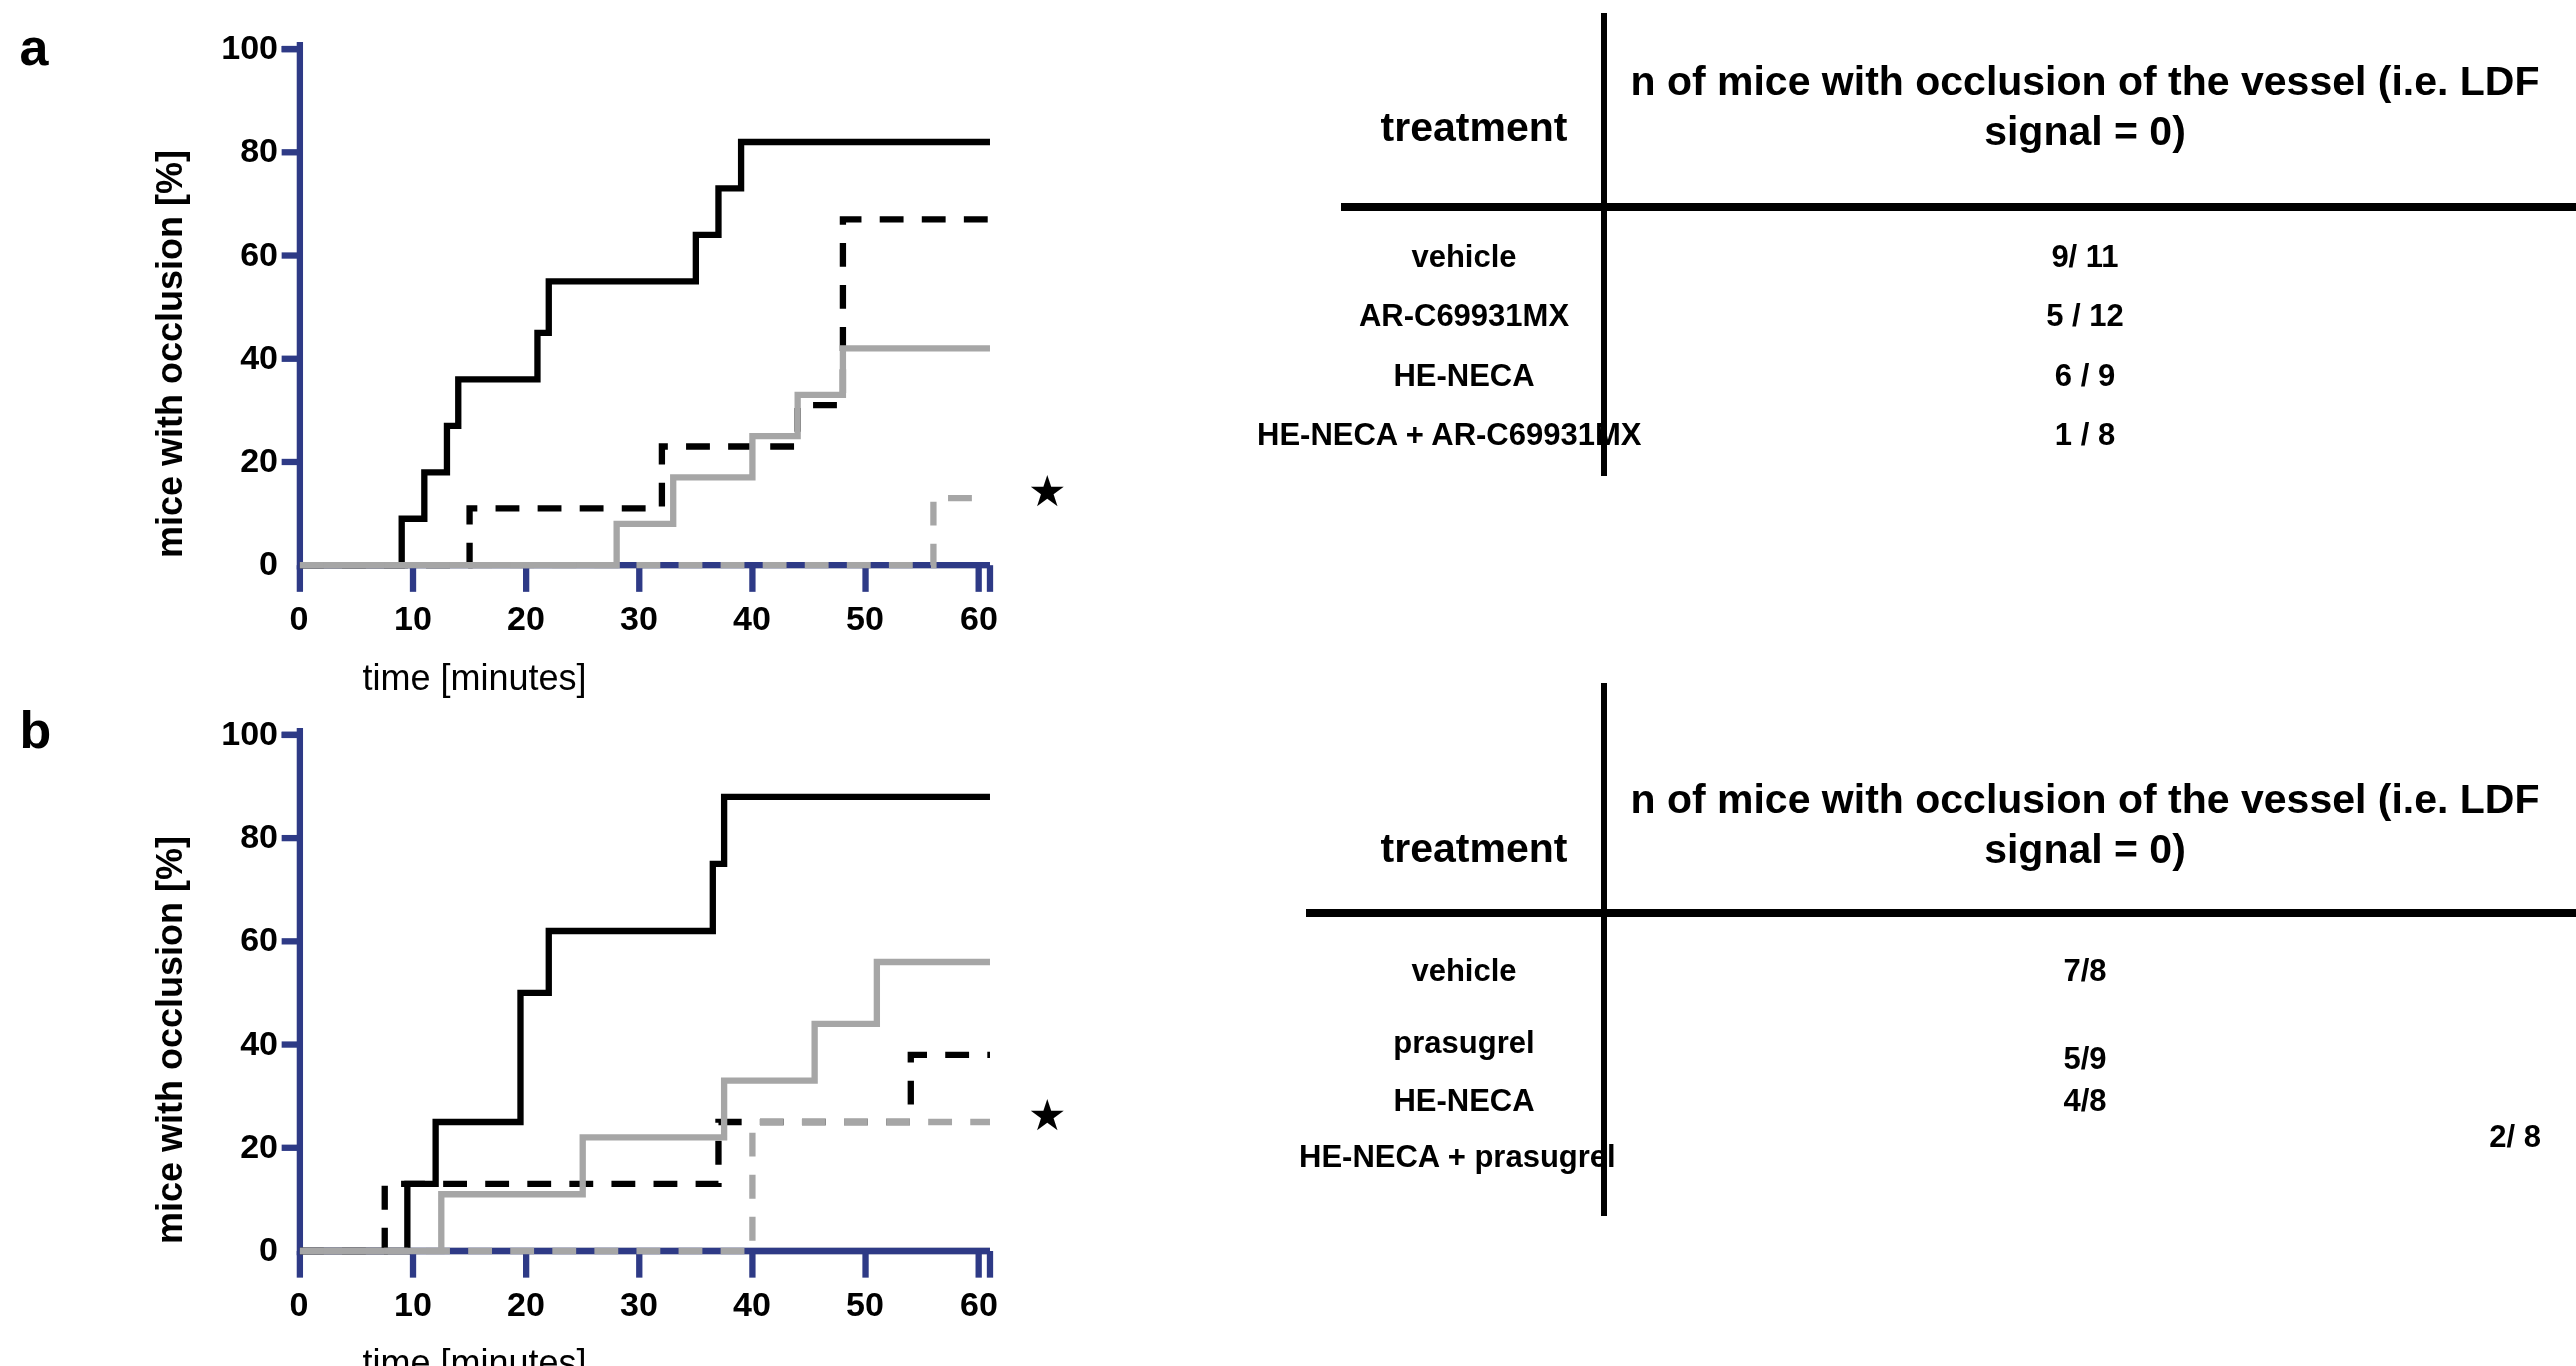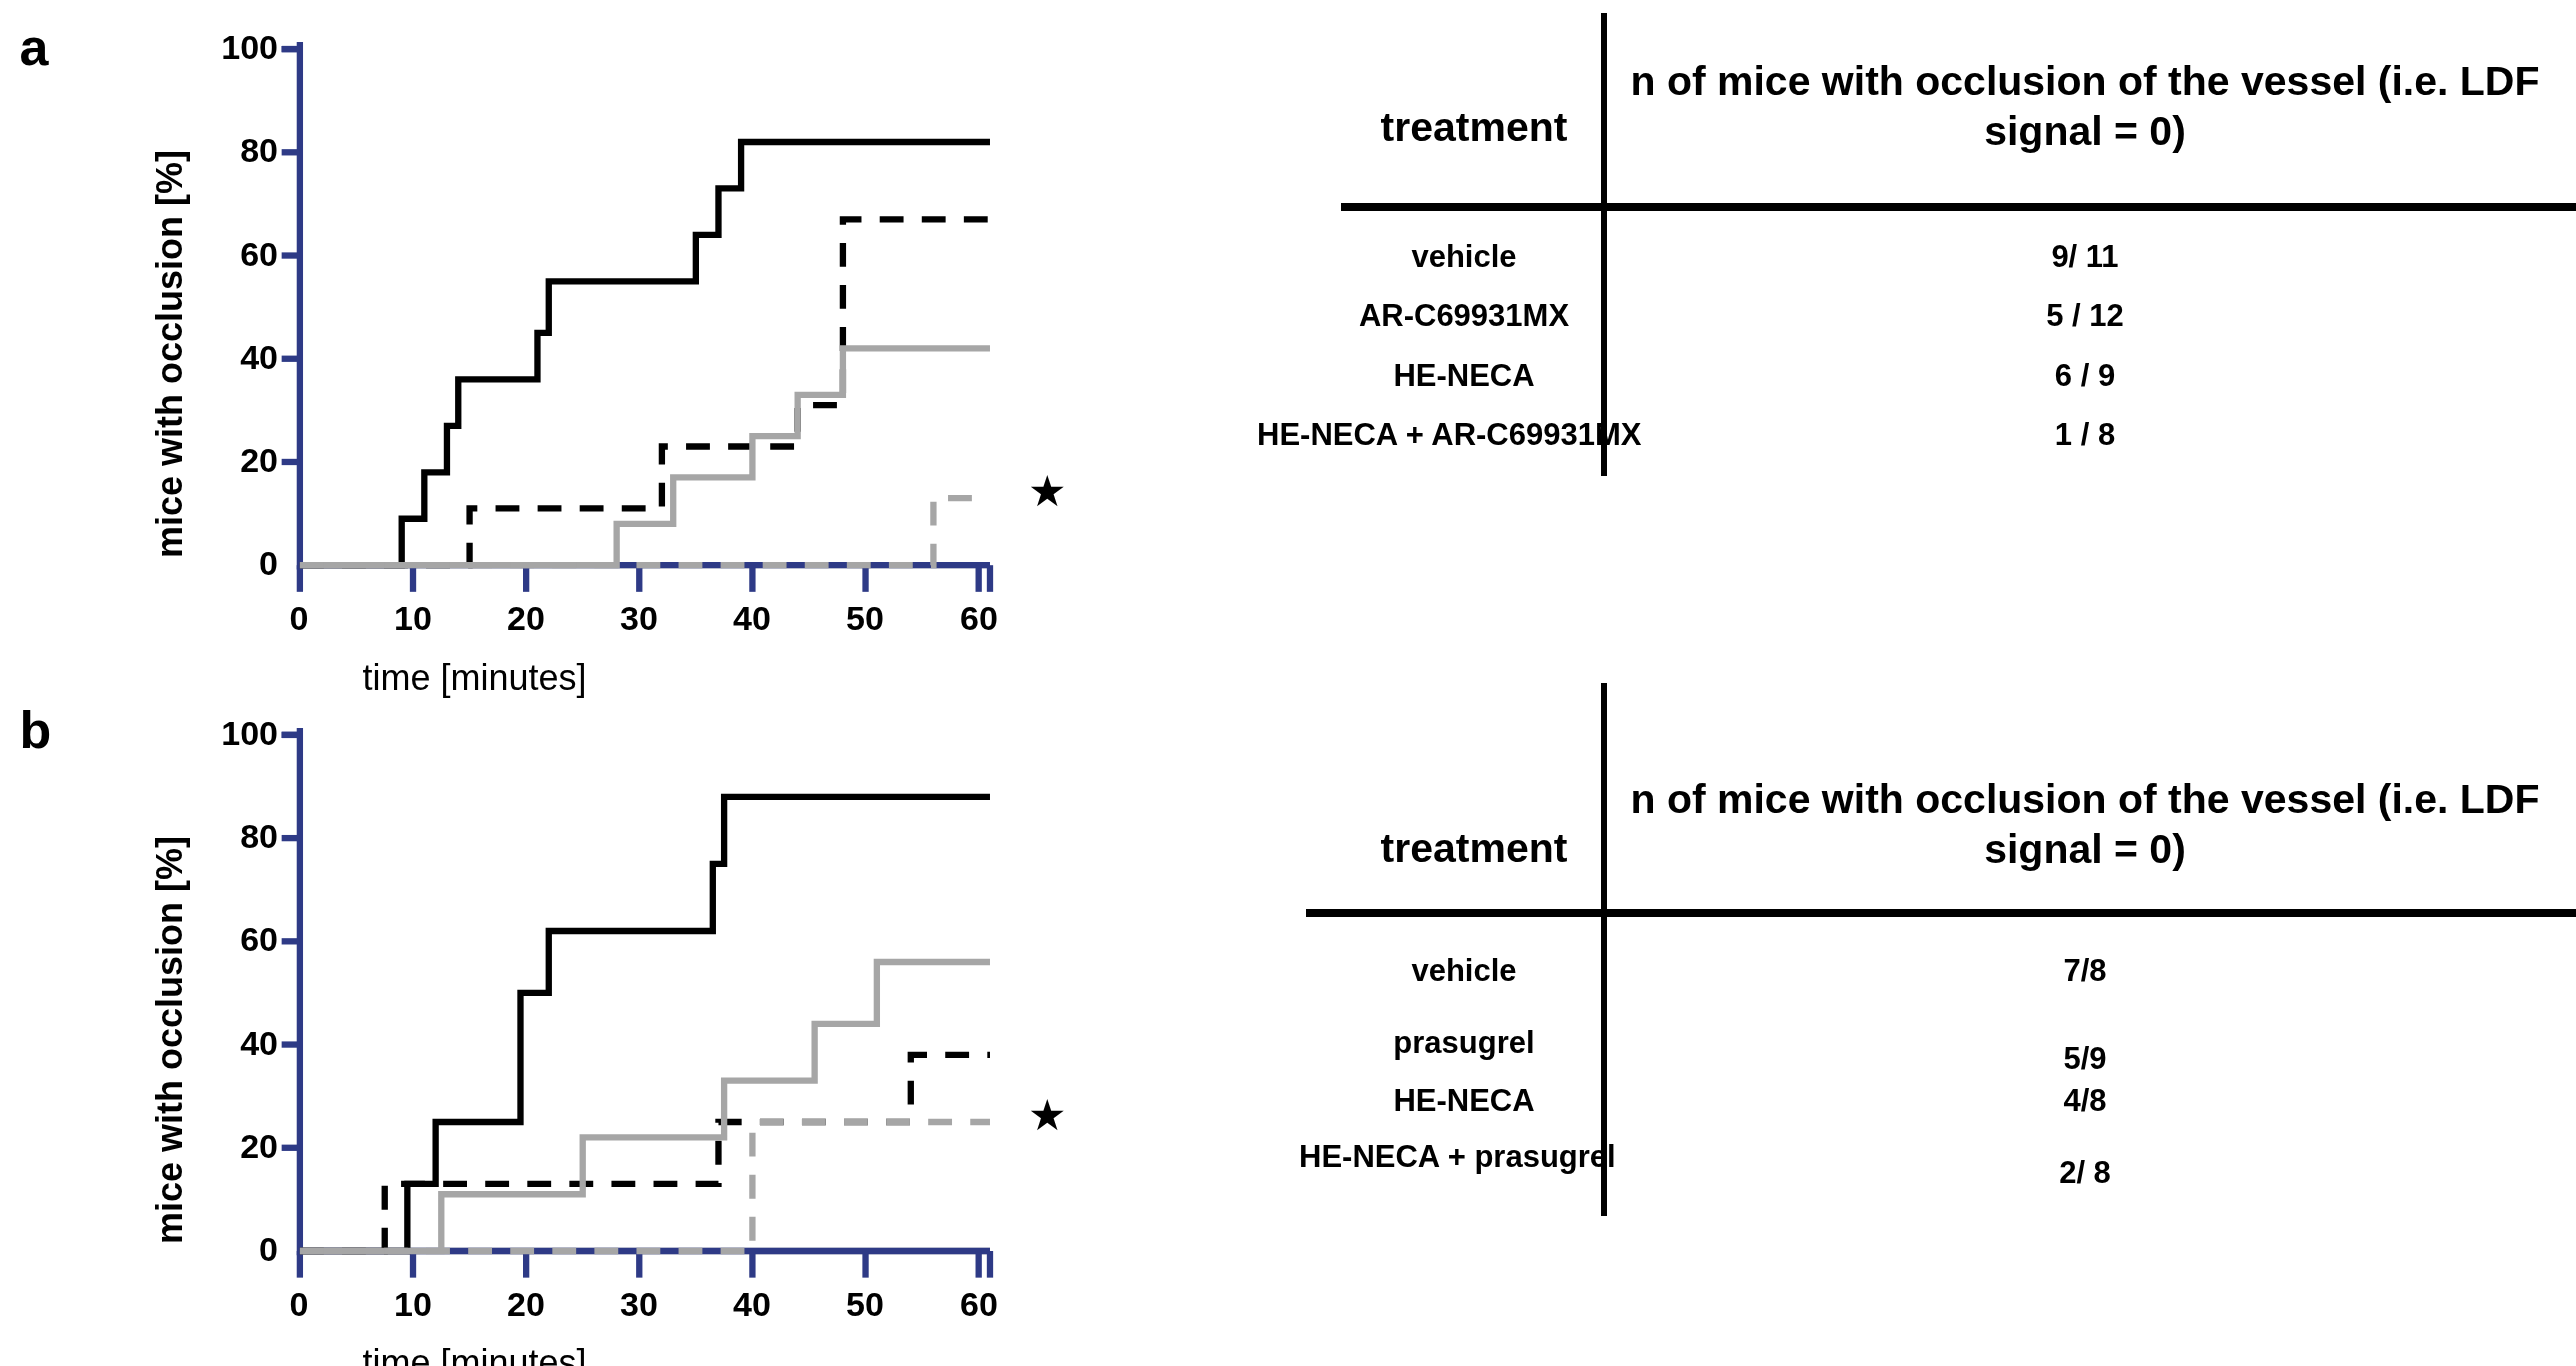--- a/index.html
+++ b/index.html
@@ -171,17 +171,17 @@
       <div class="cell left-col" style="left:14px;top:270px;width:260px;">vehicle</div>
       <div class="cell right-col" style="left:309px;top:270px;width:912px;">7/8</div>
 
       <div class="cell left-col" style="left:14px;top:342px;width:260px;">prasugrel</div>
       <div class="cell right-col" style="left:309px;top:342px;width:912px;margin-top:16px;">5/9</div>
 
       <div class="cell left-col" style="left:14px;top:400px;width:260px;">HE-NECA</div>
       <div class="cell right-col" style="left:309px;top:400px;width:912px;">4/8</div>
 
       <div class="cell left-col" style="left:-21px;top:456px;width:295px;">HE-NECA + prasugrel</div>
-      <div class="cell right-col" style="left:309px;top:472px;width:912px;">2/ 8</div>
+      <div class="cell right-col" style="left:309px;top:436px;width:912px;text-align:right;">2/ 8</div>
     </div>
   </div>
 </div>
 
 
 </body></html>

